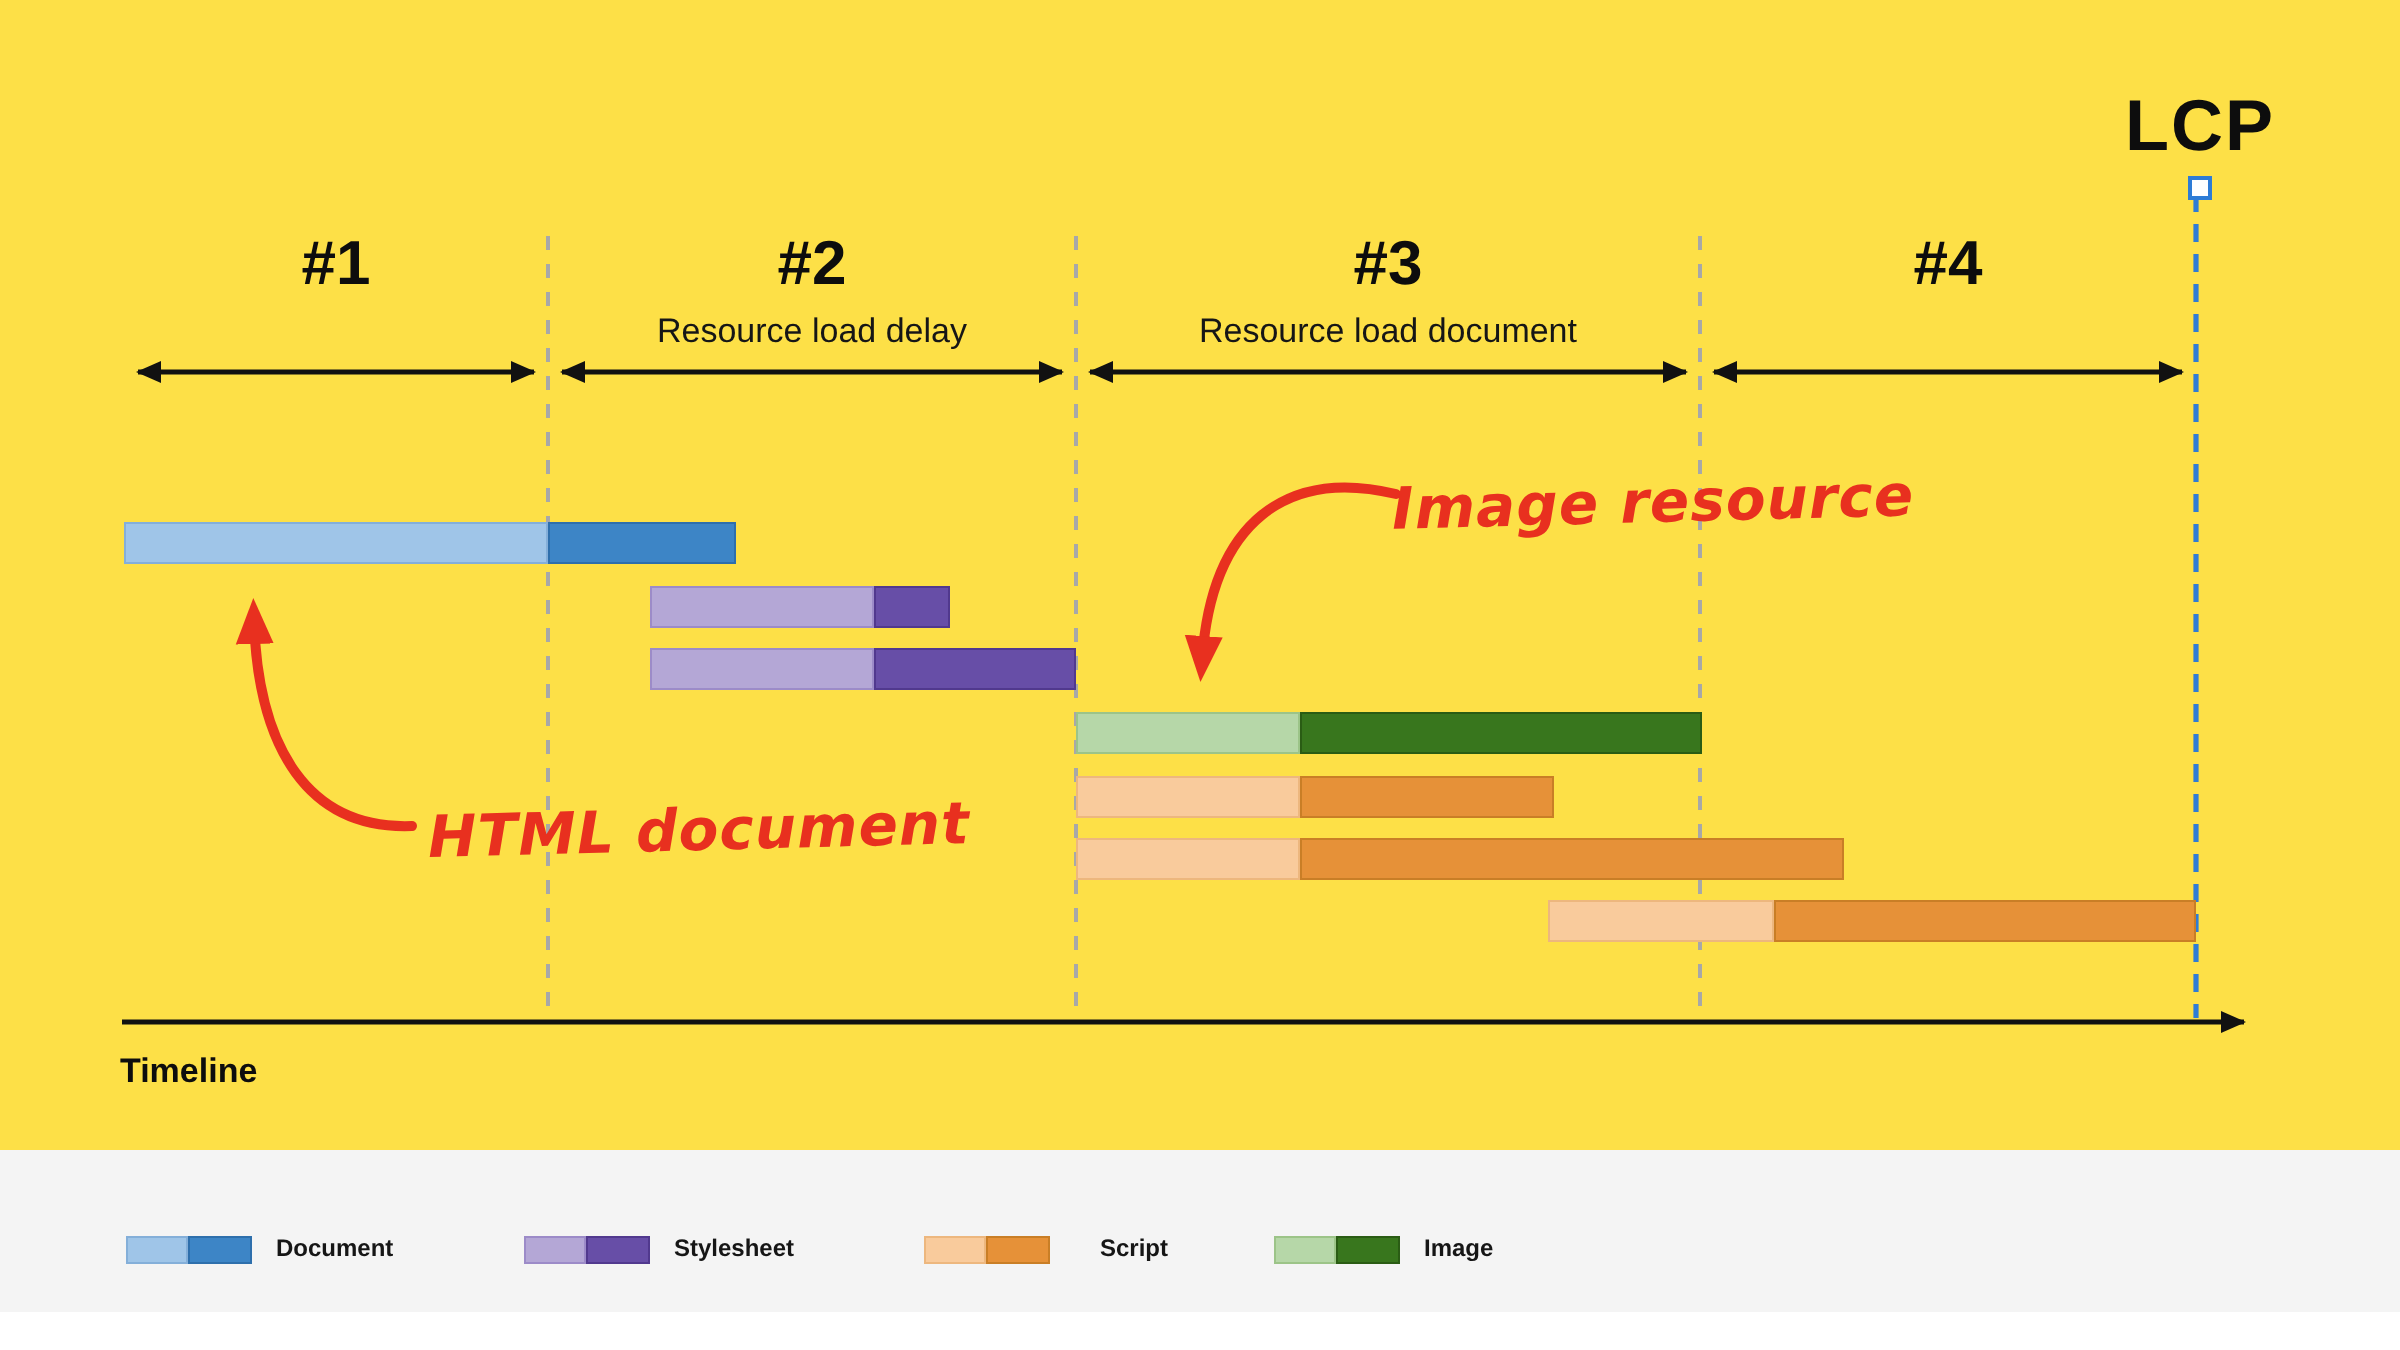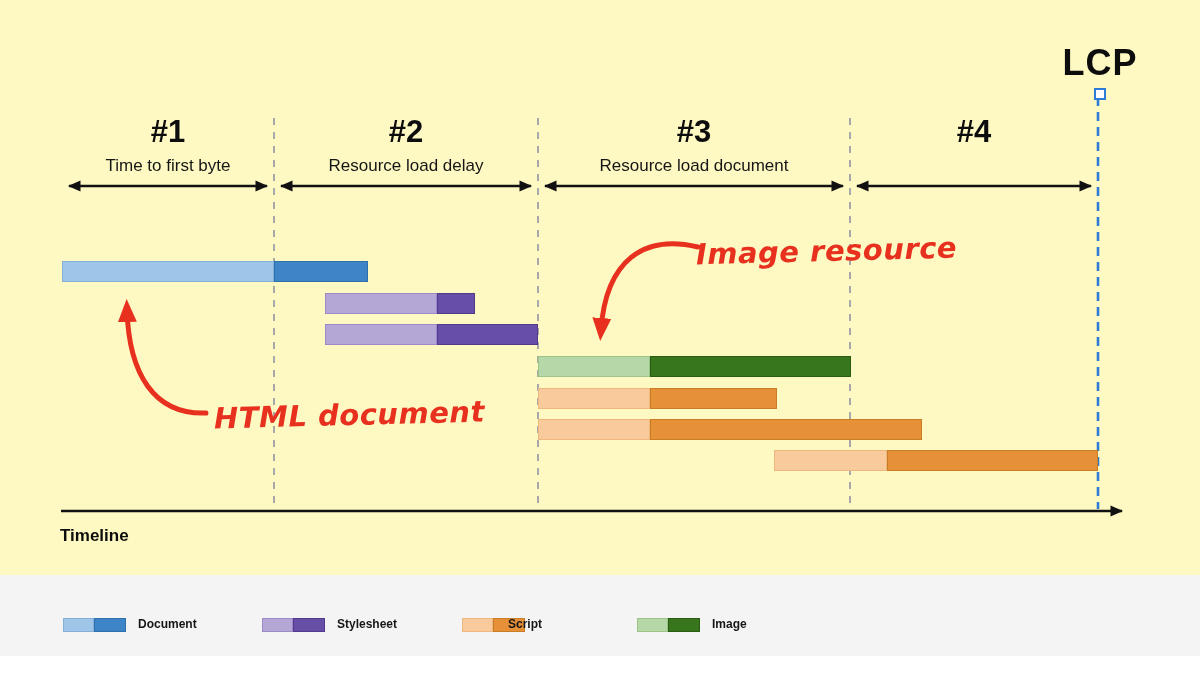--- a/index.html
+++ b/index.html
@@ -1,17 +1,17 @@
 <!DOCTYPE html>
 <html><head>
 <meta charset="utf-8">
 <style>
   html,body{margin:0;padding:0;background:#fff;}
   .canvas{
-    position:relative;width:1200px;height:656px;overflow:hidden;background:#fef9c3;
+    position:relative;width:1200px;height:656px;overflow:hidden;background:#fde047;
     font-family:"Liberation Sans",sans-serif;color:#111;
   }
   svg.overlay{position:absolute;left:0;top:0;width:1200px;height:675px;}
   .lcp-label{
     position:absolute;transform:translateX(-50%);
     font-size:36px;font-weight:bold;letter-spacing:1px;color:#0d0d0d;
   }
   .lcp-square{position:absolute;width:8px;height:8px;background:#fff;border:2.5px solid #2E7CD6;}
   .phase{position:absolute;width:300px;margin-left:-150px;text-align:center;}
   .phase .num{font-size:31px;font-weight:bold;line-height:1.05;color:#0d0d0d;}
@@ -59,21 +59,20 @@
     <path d="M 206 413 C 154 415, 129 374, 127 310" fill="none" stroke="#E8301F" stroke-width="5" stroke-linecap="round" marker-end="url(#mRed)"></path>
     <path d="M 698 247 C 644 234, 606 260, 601 330" fill="none" stroke="#E8301F" stroke-width="5" stroke-linecap="round" marker-end="url(#mRed)"></path>
   </svg>
 
   <div class="lcp-label" style="left: 1100px; top: 42px;">LCP</div>
   <div class="lcp-square" style="left: 1094px; top: 88px;"></div>
 
   <div id="phases">
       <div class="phase" style="left: 168px; top: 116px;">
         <div class="num">#1</div>
-        <div class="name">Time to first byte</div>
       </div>
       <div class="phase" style="left: 406px; top: 116px;">
         <div class="num">#2</div>
         <div class="name">Resource load delay</div>
       </div>
       <div class="phase" style="left: 694px; top: 116px;">
         <div class="num">#3</div>
         <div class="name">Resource load document</div>
       </div>
       <div class="phase" style="left: 974px; top: 116px;">
@@ -104,18 +103,18 @@
 
   <div id="legend">
       <div class="legend-swatch" style="left: 63px; top: 618px; width: 31px; background: rgb(159, 197, 232); border: 1px solid rgb(132, 175, 217);"></div>
       <div class="legend-swatch" style="left: 94px; top: 618px; width: 32px; background: rgb(61, 133, 198); border: 1px solid rgb(46, 111, 172);"></div>
       <div class="legend-label" style="left: 138px; top: 617px;">Document</div>
       <div class="legend-swatch" style="left: 262px; top: 618px; width: 31px; background: rgb(180, 167, 214); border: 1px solid rgb(156, 139, 200);"></div>
       <div class="legend-swatch" style="left: 293px; top: 618px; width: 32px; background: rgb(103, 78, 167); border: 1px solid rgb(81, 57, 142);"></div>
       <div class="legend-label" style="left: 337px; top: 617px;">Stylesheet</div>
       <div class="legend-swatch" style="left: 462px; top: 618px; width: 31px; background: rgb(249, 203, 156); border: 1px solid rgb(237, 183, 126);"></div>
       <div class="legend-swatch" style="left: 493px; top: 618px; width: 32px; background: rgb(230, 145, 56); border: 1px solid rgb(201, 126, 38);"></div>
-      <div class="legend-label" style="left: 508px; top: 617px;">Script</div>
+      <div class="legend-label" style="left: 550px; top: 617px;">Script</div>
       <div class="legend-swatch" style="left: 637px; top: 618px; width: 31px; background: rgb(182, 215, 168); border: 1px solid rgb(156, 196, 136);"></div>
       <div class="legend-swatch" style="left: 668px; top: 618px; width: 32px; background: rgb(56, 118, 29); border: 1px solid rgb(42, 92, 20);"></div>
       <div class="legend-label" style="left: 712px; top: 617px;">Image</div>
     </div>
 </div>
 
 </body></html>

